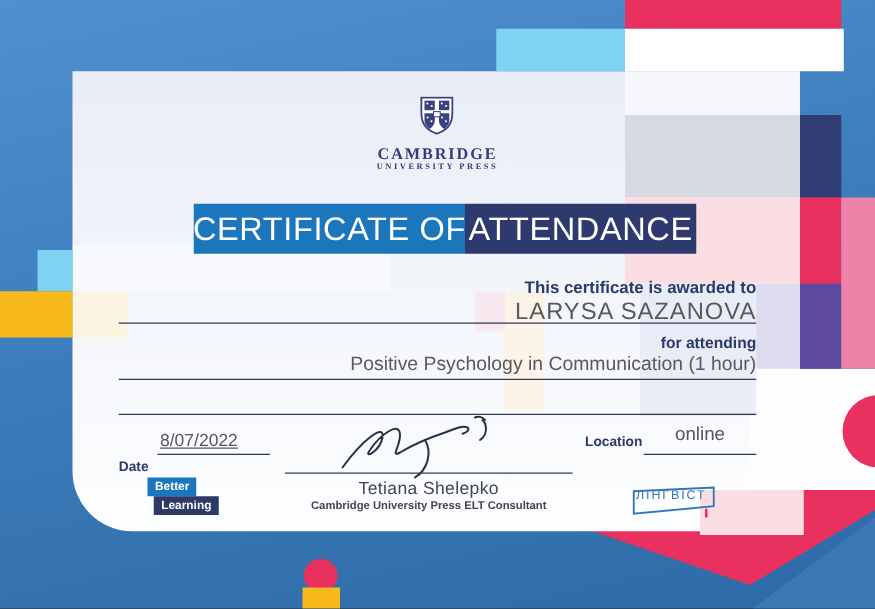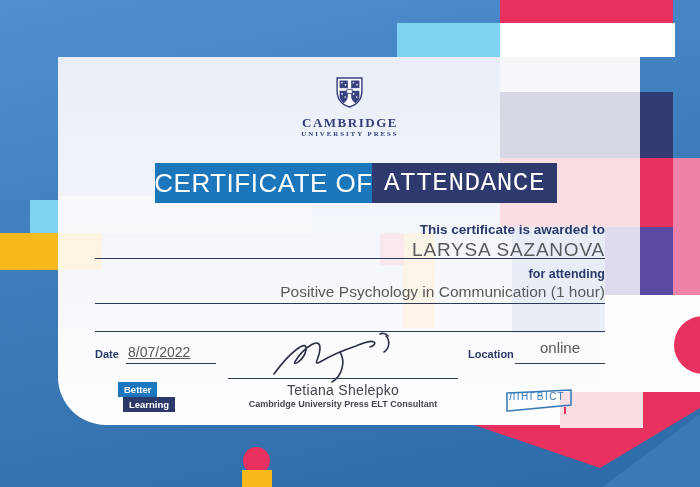--- a/index.html
+++ b/index.html
@@ -46,34 +46,34 @@
     font-family:"Liberation Serif",serif;font-weight:bold;font-size:13px;
     letter-spacing:1.5px;color:#333E7A;}
   #cam-sub{left:250px;top:130px;width:200px;text-align:center;
     font-family:"Liberation Serif",serif;font-weight:bold;font-size:6.8px;
     letter-spacing:2px;color:#333E7A;}
   
   #title-row{left:155px;top:163px;height:40px;display:flex;}
   .t-box{height:40px;display:flex;align-items:center;justify-content:center;
     color:#ffffff;font-size:26px;font-weight:500;letter-spacing:.5px;white-space:nowrap;}
   #t1{width:217px;background:#1C76BC;}
-  #t2{width:185px;background:#2E3A6D;font-family:Liberation Mono, monospace;}
+  #t2{width:185px;background:#2E3A6D;}
   
   .center{left:95px;width:510px;text-align:right;}
   #awarded{top:222px;font-size:13.5px;font-weight:bold;color:#2C3A6B;}
   #recipient{top:239px;font-size:19px;color:#58595B;letter-spacing:.8px;}
   #attending{top:267px;font-size:12.5px;font-weight:600;color:#2C3A6B;}
   #course{top:283px;font-size:15.5px;color:#58595B;}
   .rule{height:0;border-top:1.2px solid #2F3B56;}
   #line1{left:95px;top:258px;width:510px;}
   #line2{left:95px;top:303px;width:510px;}
   #line3{left:95px;top:331px;width:510px;}
   
   .small-label{font-size:11px;font-weight:bold;color:#2C3A6B;}
-  #date-label{left:95px;top:348px;}
+  #date-label{left:95px;top:368px;}
   #date-value{left:128px;top:344px;width:90px;font-size:14px;color:#55565A;text-decoration:underline;}
   #date-line{left:126px;top:363px;width:90px;}
   #loc-label{left:468px;top:348px;}
   #loc-value{left:515px;top:339px;width:90px;text-align:center;font-size:15px;color:#55565A;}
   #loc-line{left:515px;top:363px;width:90px;}
   #sig-svg{left:270px;top:328px;}
   #sig-line{left:228px;top:378px;width:230px;}
   #sig-name{left:228px;top:382px;width:230px;text-align:center;font-size:14px;
     font-weight:500;color:#43464F;letter-spacing:.3px;}
   #sig-title{left:200px;top:399px;width:286px;text-align:center;font-size:9px;

